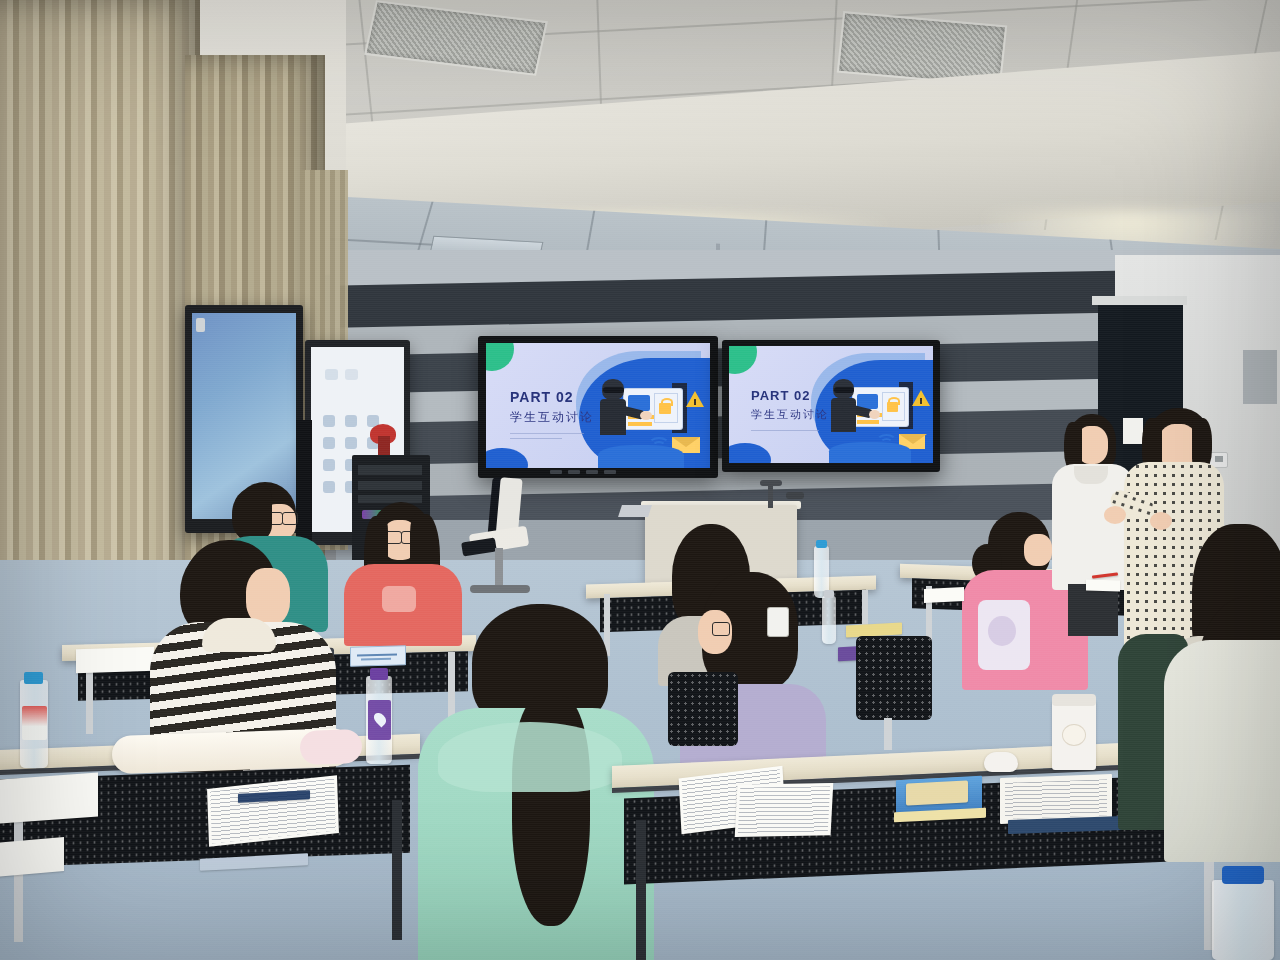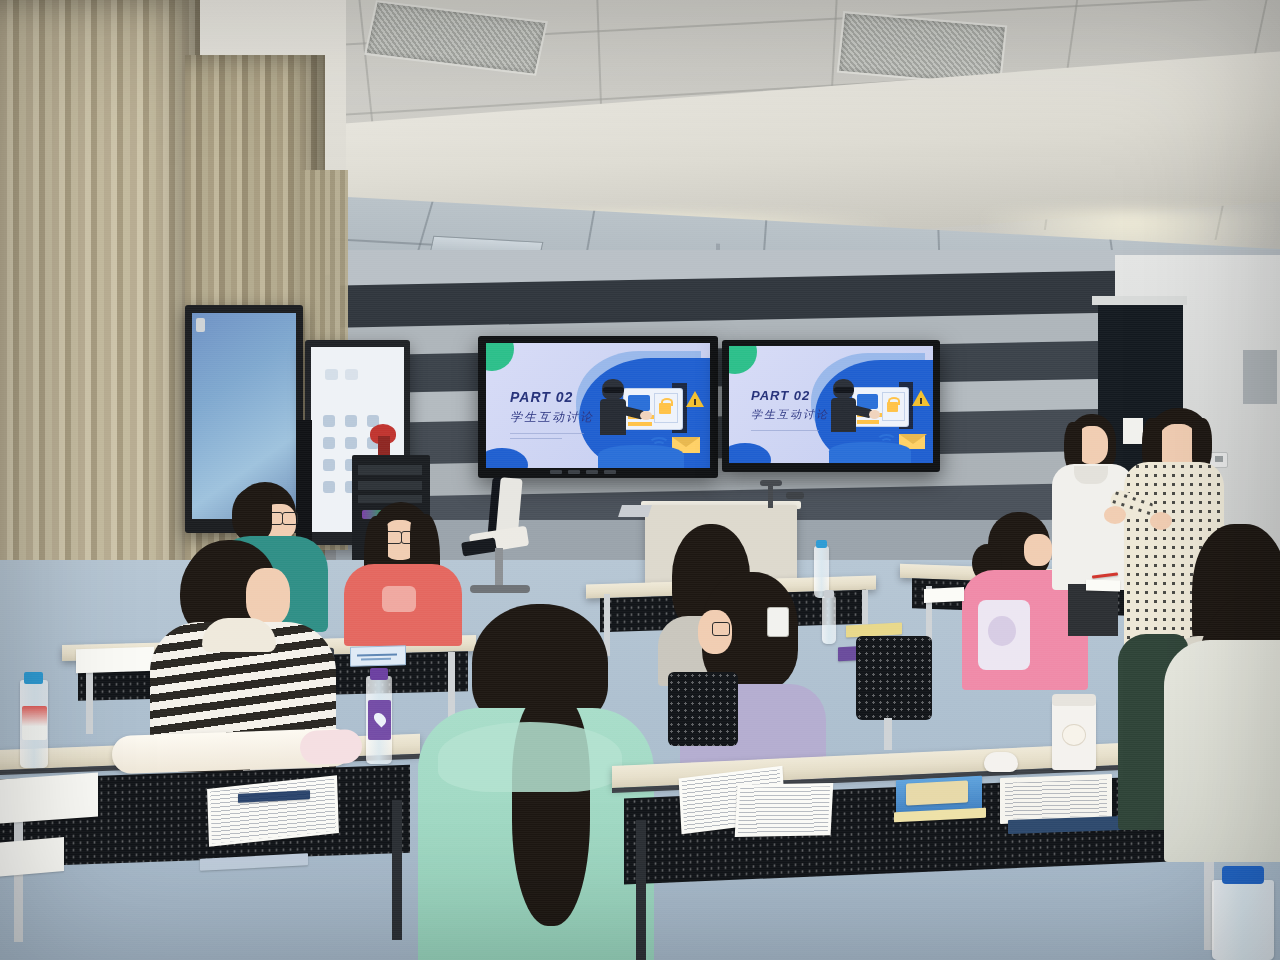--- a/index.html
+++ b/index.html
@@ -84,21 +84,21 @@
   .sbicon{position:absolute;background:#b9c9da;border-radius:3px;}
   #sb-stand{left:296px;top:420px;width:16px;height:135px;background:#101215;}
   #rack{left:352px;top:455px;width:78px;height:112px;background:#1a1d21;border-radius:2px;}
   .rackbar{position:absolute;background:#2e3338;}
   #rackled{left:362px;top:510px;width:46px;height:9px;background:linear-gradient(90deg,#7b3fa8,#2fa35a,#2fa35a);border-radius:2px;}
   #redflower{left:370px;top:424px;width:26px;height:20px;background:#c0342f;border-radius:50% 50% 40% 40%;}
   #redflower2{left:378px;top:436px;width:12px;height:22px;background:#8e2622;}
 
   
   .bigtv{position:absolute;background:#101214;border-radius:3px;box-shadow:0 8px 22px rgba(0,0,0,.5);}
-  .slide{position:absolute;overflow:hidden;background:#fca5a5;font-style:italic;}
+  .slide{position:absolute;overflow:hidden;background:#fca5a5;}
   .slide-bg{position:absolute;inset:0;background:linear-gradient(135deg,#d8dcf7 0%,#cdd4f3 50%,#c4ccf0 100%);}
   .greencirc{position:absolute;left:-16px;top:-16px;width:44px;height:44px;background:#2cbf8a;border-radius:50%;}
   .bluewave{position:absolute;right:-8px;top:12%;width:62%;height:92%;
      background:#1f5fd0;border-radius:52% 0 0 48%;}
   .bluewave-l{position:absolute;right:4%;top:6%;width:56%;height:82%;
      background:#8fb3e8;border-radius:50% 0 0 46%;opacity:.85;}
   .blueblob{position:absolute;left:-10px;bottom:-14px;width:52px;height:34px;background:#1f5fd0;border-radius:50%;}
   .slide-title{position:absolute;color:#25317a;font-weight:bold;letter-spacing:1px;}
   .slide-sub{position:absolute;color:#2b3480;}
   .slide-rule{position:absolute;background:#8e9ccb;opacity:.6;}

